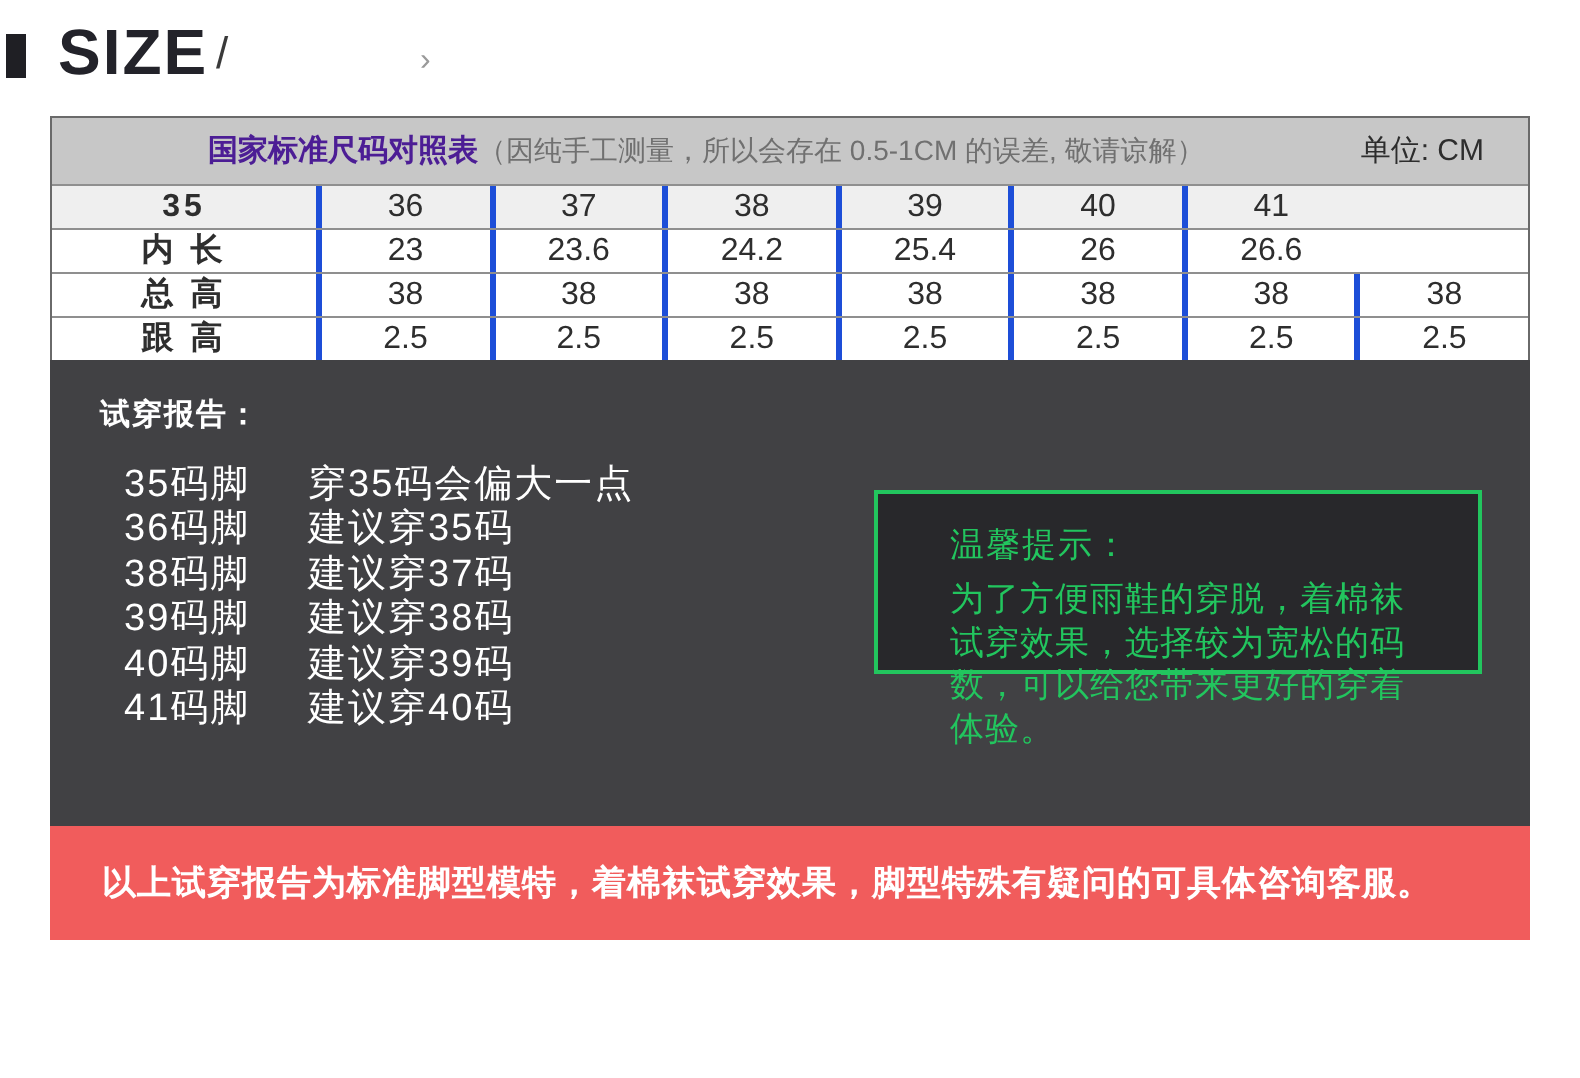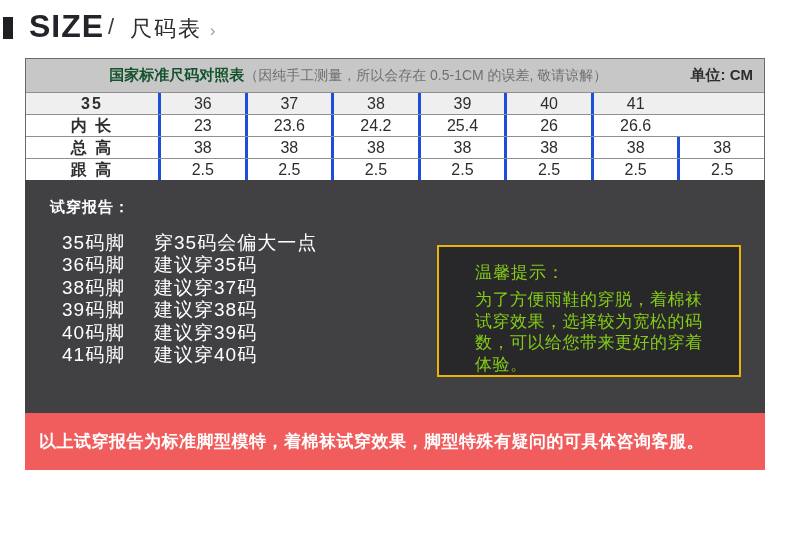--- a/index.html
+++ b/index.html
@@ -16,23 +16,23 @@
   .heading .chev{position:absolute;left:210px;top:22px;font-size:16px;color:#9a9a9a;}
   
   .size-table{
     position:absolute;left:25px;top:58px;width:740px;
     border:1px solid #6a6a6a;box-sizing:border-box;font-size:16px;
   }
   .t-head{
     display:flex;align-items:center;height:33px;background:#c7c7c7;
   }
   .t-head .t-title{flex:1;text-align:center;}
-  .t-head .t-title b{color:#14532d;font-size:15px;margin-top:24px;}
+  .t-head .t-title b{color:#4c1d95;font-size:15px;margin-top:24px;}
   .t-head .t-title span{color:#707070;font-size:14px;}
-  .t-head .t-unit{font-weight:bold;color:#2d2d2d;font-size:15px;padding-right:11px;white-space:nowrap;}
+  .t-head .t-unit{font-weight:normal;color:#2d2d2d;font-size:15px;padding-right:22px;white-space:nowrap;}
   .t-row{
     display:grid;grid-template-columns:132px repeat(7,1fr);
     border-top:1px solid #8f8f8f;background:#fff;
   }
   .t-row.alt{background:#efefef;}
   .t-row .cell{
     height:21px;line-height:21px;text-align:center;border-left:3px solid #1d4ed8;
     color:#2e2e2e;
   }
   .t-row .cell:first-child{border-left:none;font-weight:bold;letter-spacing:2px;}
@@ -41,42 +41,41 @@
     position:absolute;left:25px;top:180px;width:740px;height:233px;
     background:#414144;color:#fff;
   }
   .report-title{position:absolute;left:25px;top:18px;font-size:15px;font-weight:bold;letter-spacing:1px;}
   .report-rows{position:absolute;left:37px;top:52px;font-size:19px;letter-spacing:1px;}
   .report-row{height:22.4px;line-height:22.4px;white-space:nowrap;}
   .report-row .foot{display:inline-block;min-width:75px;}
   .report-row .advice{display:inline-block;margin-left:17px;}
   
   .tip-box{
-    position:absolute;left:412px;top:65px;width:304px;height:132px;box-sizing:border-box;
-    background:#28282b;border:2px solid #eab308;color:#84cc16;
+    position:absolute;left:412px;top:65px;width:304px;height:92px;box-sizing:border-box;
+    background:#28282b;border:2px solid #22c55e;color:#22c55e;
   }
   .tip-title{position:absolute;left:36px;top:14px;font-size:17px;letter-spacing:1px;}
   .tip-body{position:absolute;left:36px;top:42px;width:242px;font-size:17px;line-height:21.5px;letter-spacing:0.5px;}
   
   .footer-bar{
     position:absolute;left:25px;top:413px;width:740px;height:57px;
-    background:#f15c5c;display:flex;align-items:center;box-sizing:border-box;padding-left:14px;
+    background:#f15c5c;display:flex;align-items:center;box-sizing:border-box;padding-left:26px;
   }
   .footer-bar .footer-text{color:#ffffff;font-size:17px;font-weight:bold;letter-spacing:0.5px;}
 </style>
 </head>
 <body>
 
 <div class="page">
 
   <div class="heading">
     <div class="black-bar"></div>
     <div class="size-en">SIZE</div>
     <div class="slash">/</div>
-    <div class="size-cn">尺码表</div>
     <div class="chev">›</div>
   </div>
 
   <div class="size-table">
     <div class="t-head">
       <div class="t-title">
         <b>国家标准尺码对照表</b><span>（因纯手工测量，所以会存在 0.5-1CM 的误差, 敬请谅解）</span>
       </div>
       <div class="t-unit">单位: CM</div>
     </div>

